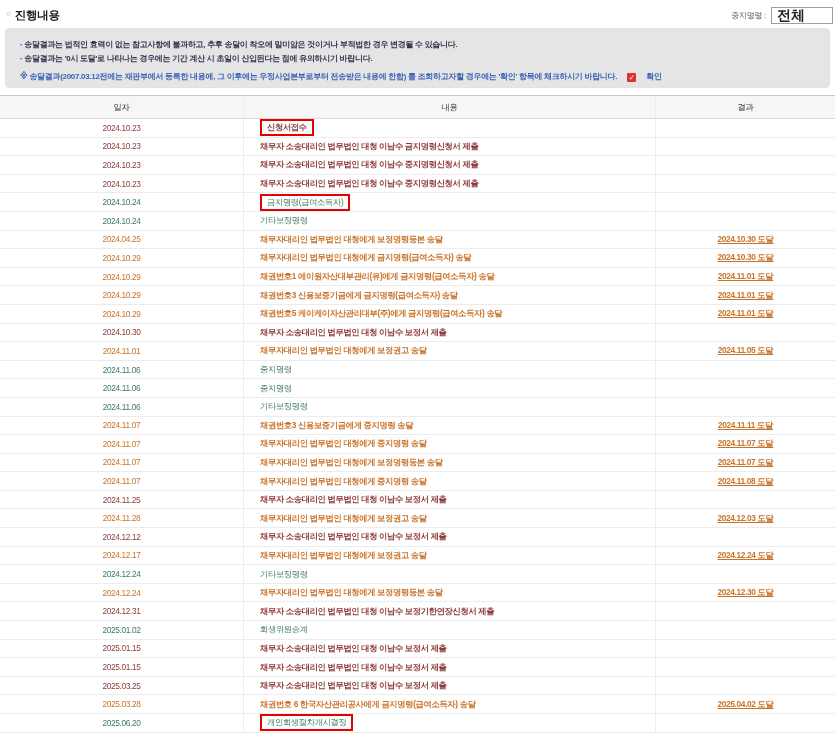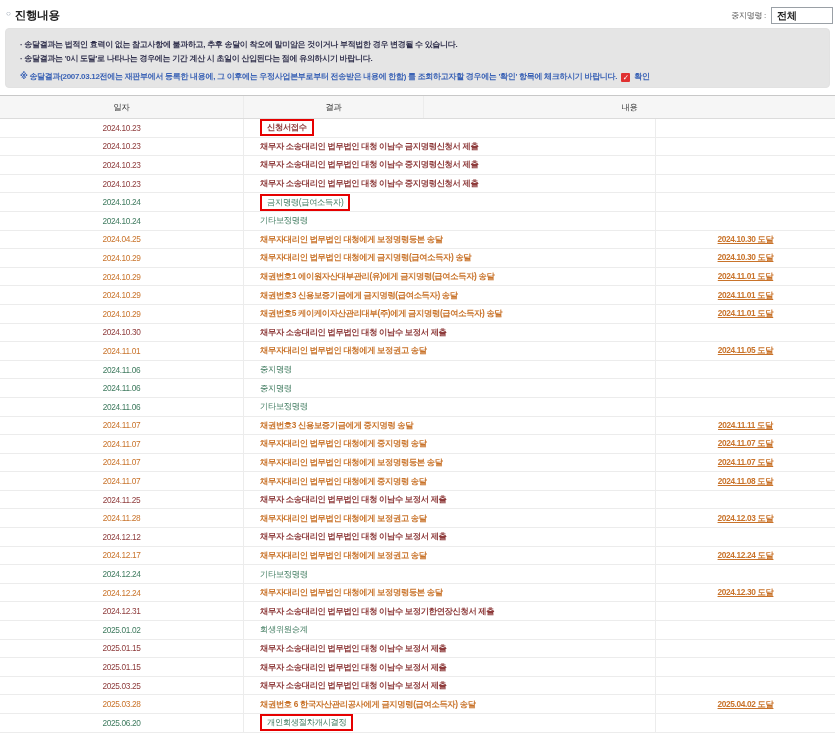--- a/index.html
+++ b/index.html
@@ -10,29 +10,29 @@
 
   
   .topbar { display:flex; align-items:center; justify-content:space-between;
     padding:6px 6px 4px 6px; height:28px; }
   .title-wrap { display:flex; align-items:center; gap:4px; }
   .bullet { color:#8a97a8; font-size:8px; line-height:1; position:relative; top:-1px; }
   .page-title { font-size:11.5px; font-weight:bold; color:#222222; letter-spacing:-0.3px; }
   .filter-wrap { display:flex; align-items:center; gap:5px; }
   .filter-label { font-size:8px; color:#555555; letter-spacing:-0.3px; }
   .filter-select { width:62px; height:17px; border:1px solid #9aa0a6; background:#ffffff;
-    font-size:10px; font-weight:bold; color:#222; line-height:15px; padding-left:5px;
+    font-size:14px; font-weight:bold; color:#222; line-height:15px; padding-left:5px;
     margin-right:-4px; }
 
   
   .notice { margin:0 5px; border:1px solid #e2e2e2; background:#e5e5e5; border-radius:4px;
     padding:9px 14px 8px 14px; height:60px; }
   .notice-line { font-size:8px; font-weight:bold; color:#32324e; letter-spacing:-0.3px;
     line-height:14px; white-space:nowrap; }
-  .notice-line3 { color:#3a62b5; margin-top:4px; display:flex; align-items:center; gap:4px; }
+  .notice-line3 { color:#3a62b5; margin-top:4px; display:flex; align-items:center; gap:10px; }
   .chk { display:inline-block; width:9px; height:9px; background:#e03131; border-radius:1px;
     color:#ffffff; font-size:7.5px; line-height:9px; text-align:center; flex:0 0 auto; }
   .chk-label { color:#3a62b5; font-weight:bold; font-size:8px; }
 
   
   .table { margin-top:7px; width:835px; }
   .tr { display:flex; width:100%; height:18.6px; align-items:center;
     border-bottom:1px solid #ececec; background:#ffffff; }
   .thead { height:24px; background:#f6f6f6; border-top:1px solid #c8c8c8;
     border-bottom:1px solid #dcdcdc; }
@@ -75,22 +75,22 @@
     <div class="notice-line notice-line3">
       <span>※ 송달결과(2007.03.12전에는 재판부에서 등록한 내용에, 그 이후에는 우정사업본부로부터 전송받은 내용에 한함) 를 조회하고자할 경우에는 '확인' 항목에 체크하시기 바랍니다.</span>
       <span class="chk">✓</span>
       <span class="chk-label">확인</span>
     </div>
   </div>
 
   <div class="table">
     <div class="tr thead">
       <div class="td th col-date">일자</div>
+      <div class="td th col-content">내용</div>
       <div class="td th col-result">결과</div>
-      <div class="td th col-content">내용</div>
     </div>
     <div id="tbody">
   <div class="tr t-submit">
     <div class="td col-date">
             <span class="date-txt">2024.10.23</span>
           </div>
     <div class="td col-content">
             <span class="content-txt boxed">신청서접수</span>
           </div>
     <div class="td col-result"></div>

